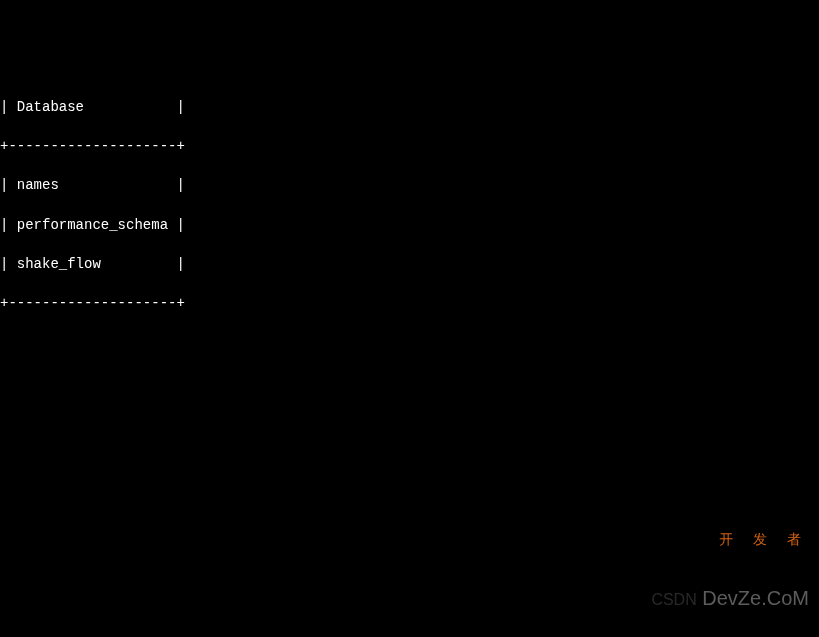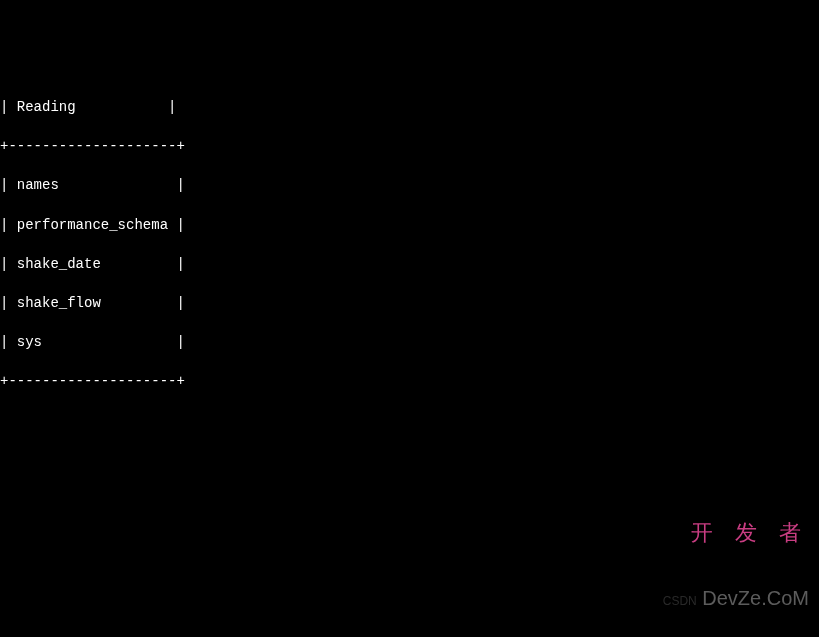--- a/index.html
+++ b/index.html
@@ -19,54 +19,52 @@
       padding: 0;
     }
     .watermark {
       position: absolute;
       right: 10px;
       bottom: 5px;
       text-align: right;
       pointer-events: none;
     }
     .watermark .cn {
-      color: #ec4899;
-      font-size: 22px;
+      color: #f97316;
+      font-size: 14px;
       letter-spacing: 8px;
       font-family: 'SimHei', sans-serif;
       opacity: 0.85;
     }
     .watermark .en {
       color: #999;
       font-size: 20px;
       font-family: Arial, sans-serif;
       opacity: 0.6;
       margin-top: -4px;
     }
     .watermark .csdn {
       color: #888;
-      font-size: 12px;
+      font-size: 16px;
       opacity: 0.5;
       text-align: left;
       margin-top: -2px;
     }
   </style>
 </head>
 <body>
 
 
 
 <div class="terminal">
-<div>| Reading           |</div>
+<div>| Database           |</div>
 <div>+--------------------+</div>
 <div>| names              |</div>
 <div>| performance_schema |</div>
-<div>| shake_date         |</div>
 <div>| shake_flow         |</div>
-<div>| sys                |</div>
 <div>+--------------------+</div>
 <div> </div>
 
 
 
 
 
 
 
 

